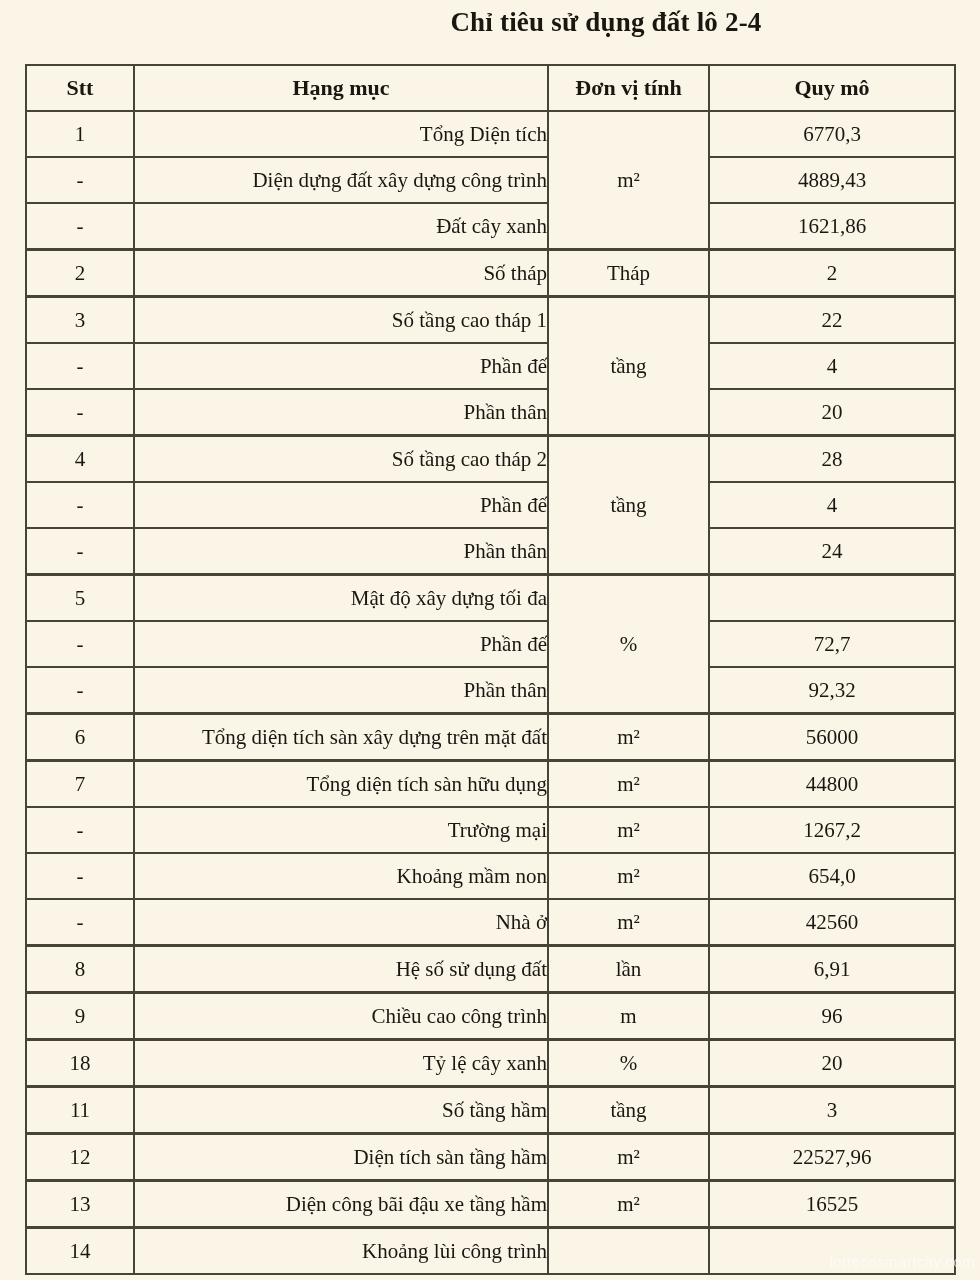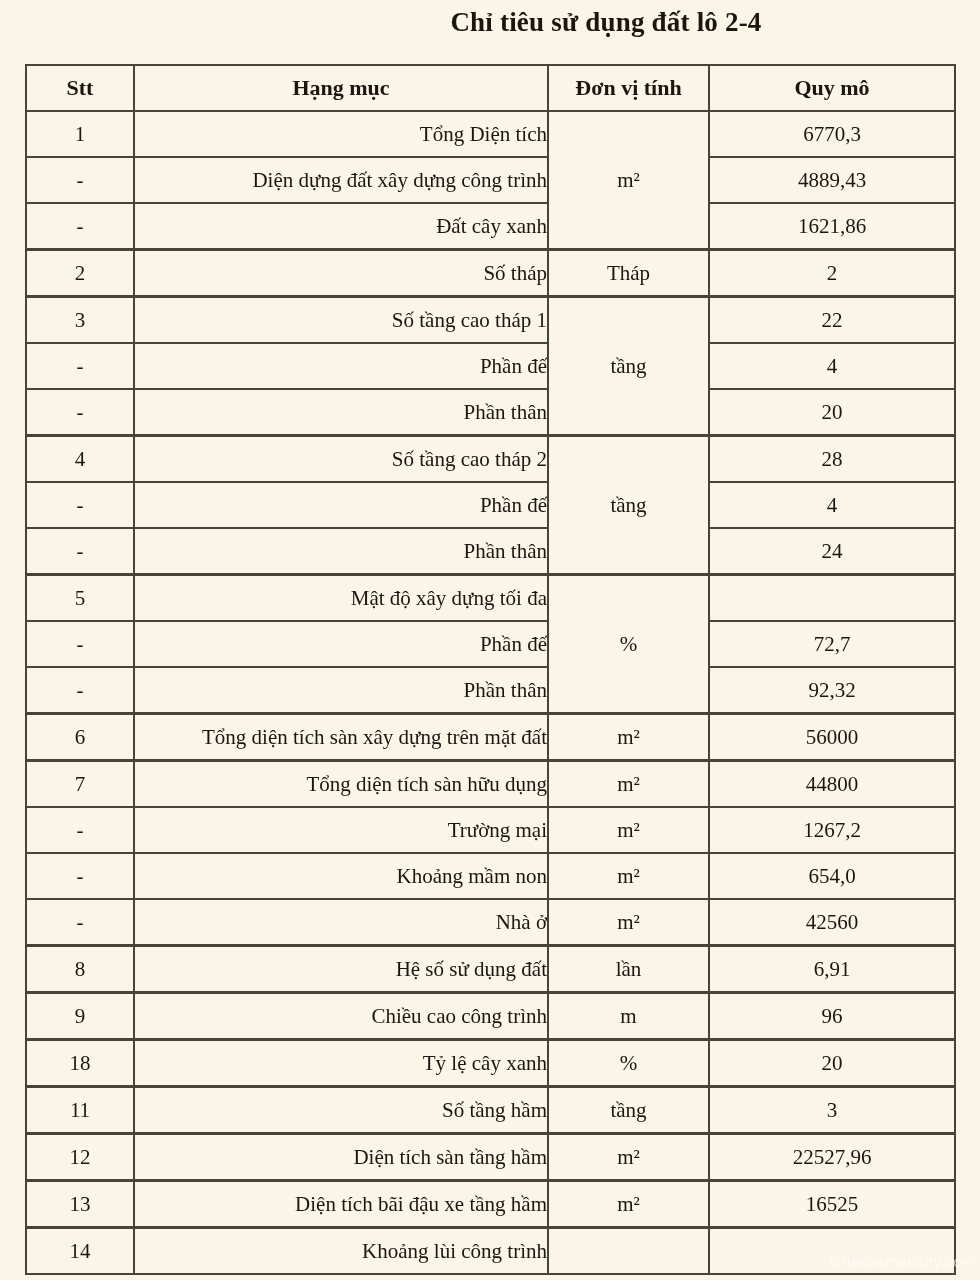--- a/index.html
+++ b/index.html
@@ -228,21 +228,21 @@
           <td class="c-value">3</td>
         </tr>
         <tr class="sect">
           <td class="c-stt">12</td>
           <td class="c-item">Diện tích sàn tầng hầm</td>
           <td class="c-unit">m²</td>
           <td class="c-value">22527,96</td>
         </tr>
         <tr class="sect">
           <td class="c-stt">13</td>
-          <td class="c-item">Diện tích bãi đậu xe tầng hầm</td>
+          <td class="c-item">Diện công bãi đậu xe tầng hầm</td>
           <td class="c-unit">m²</td>
           <td class="c-value">16525</td>
         </tr>
         <tr class="sect">
           <td class="c-stt">14</td>
           <td class="c-item">Khoảng lùi công trình</td>
           <td class="c-unit"></td>
           <td class="c-value"></td>
         </tr>
       </tbody>

